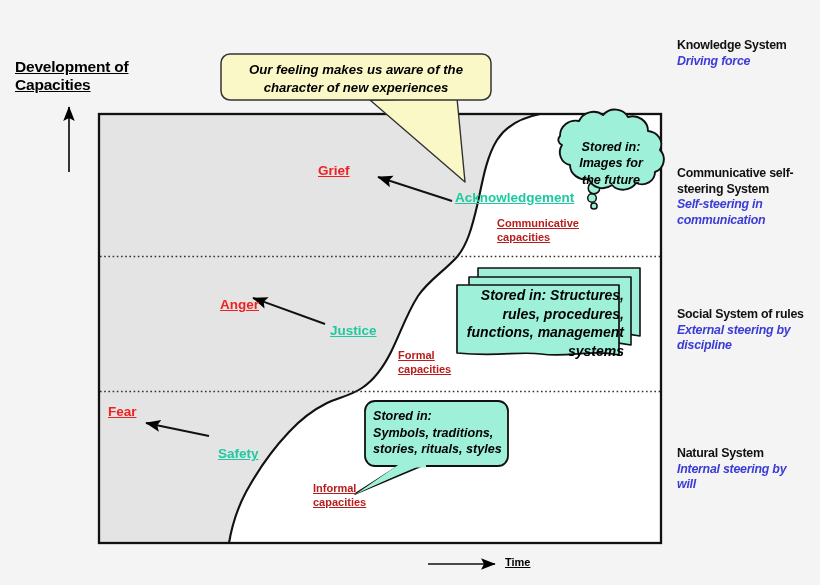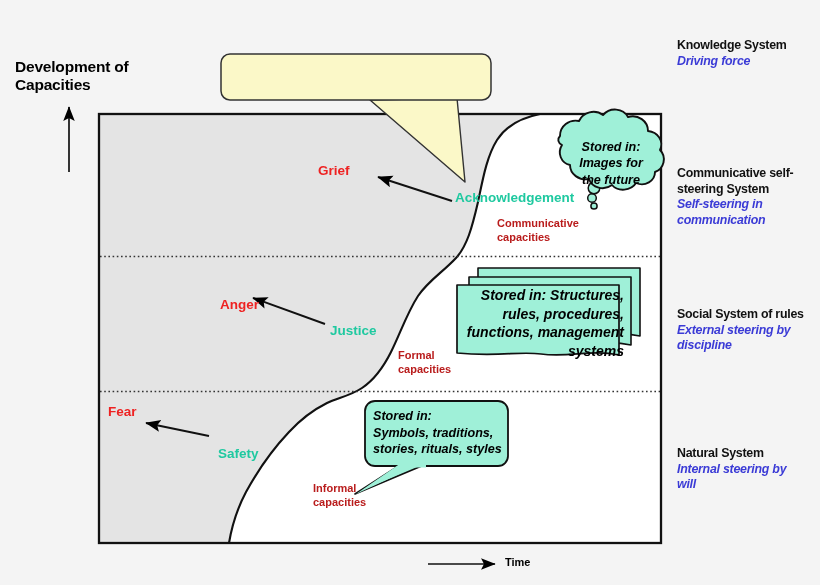--- a/index.html
+++ b/index.html
@@ -24,20 +24,21 @@
     position: absolute;
     left: 0; top: 0;
     width: 820px;
     height: 585px;
     overflow: visible;
   }
   .txt {
     position: absolute;
     white-space: pre;
     line-height: 1.18;
+    text-decoration: underline;
   }
 
   
   .axis-title {
     font-weight: bold;
     font-size: 15.5px;
     color: #000;
     letter-spacing: -0.2px;
   }
   .time-label {
@@ -227,20 +228,22 @@
       <path d="M 401,463 L 356,494 L 423,463 Z" fill="#9ff0d8" stroke="none"></path>
       <line x1="398" y1="466" x2="426" y2="466" stroke="#9ff0d8" stroke-width="3"></line>
     </g>
   </svg>
 
   <div class="txt axis-title" style="left:15px; top:58px;">Development of</div>
   <div class="txt axis-title" style="left:15px; top:76px;">Capacities</div>
 
   <div class="txt time-label" style="left:505px; top:556px;">Time</div>
 
+  <div class="callout-text yellow-text">Our feeling makes us aware of the
+character of new experiences</div>
 
   <div class="callout-text cloud-text">Stored in:
 Images for
 the future</div>
 
   <div class="callout-text doc-text">Stored in: Structures,
 rules, procedures,
 functions, management
 systems</div>
 

